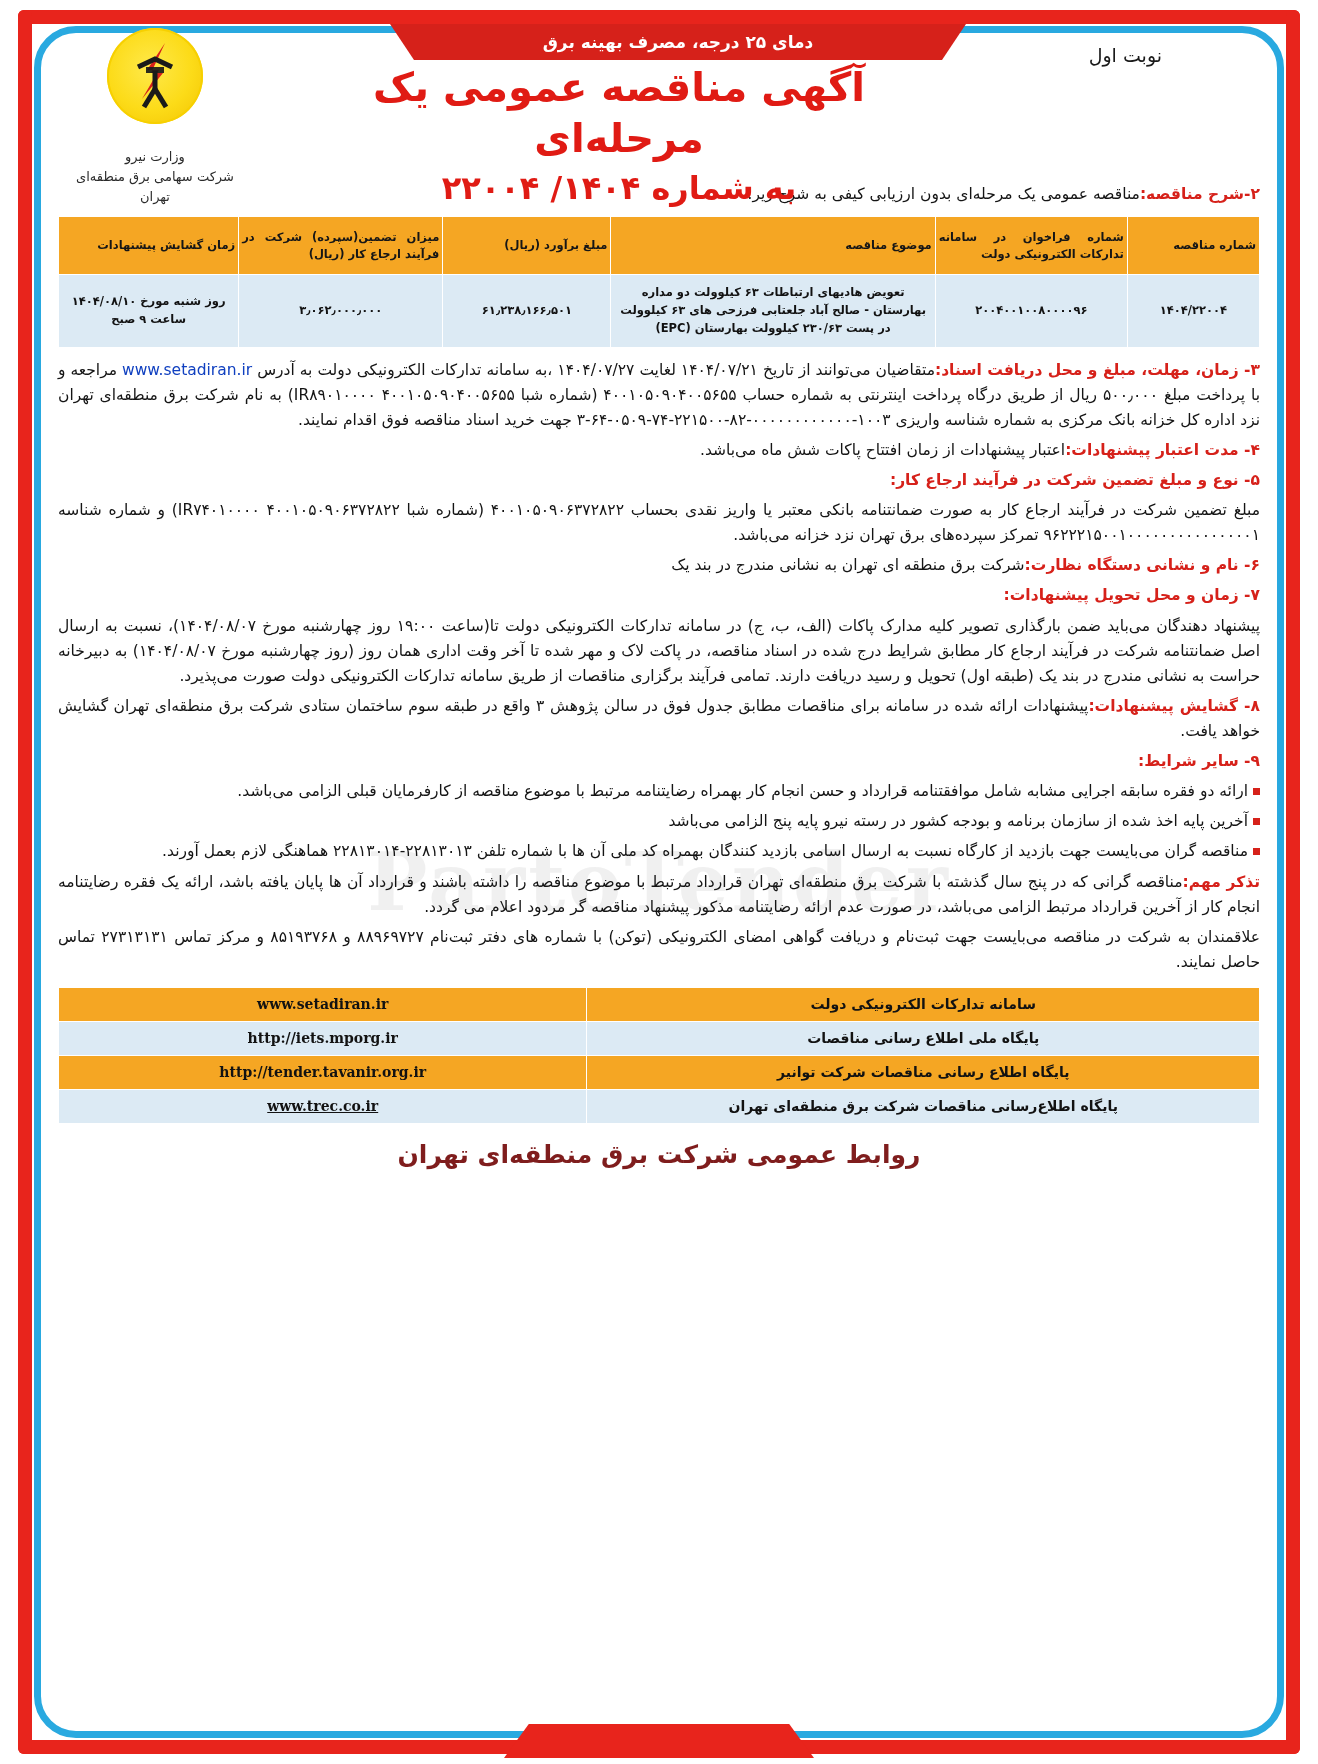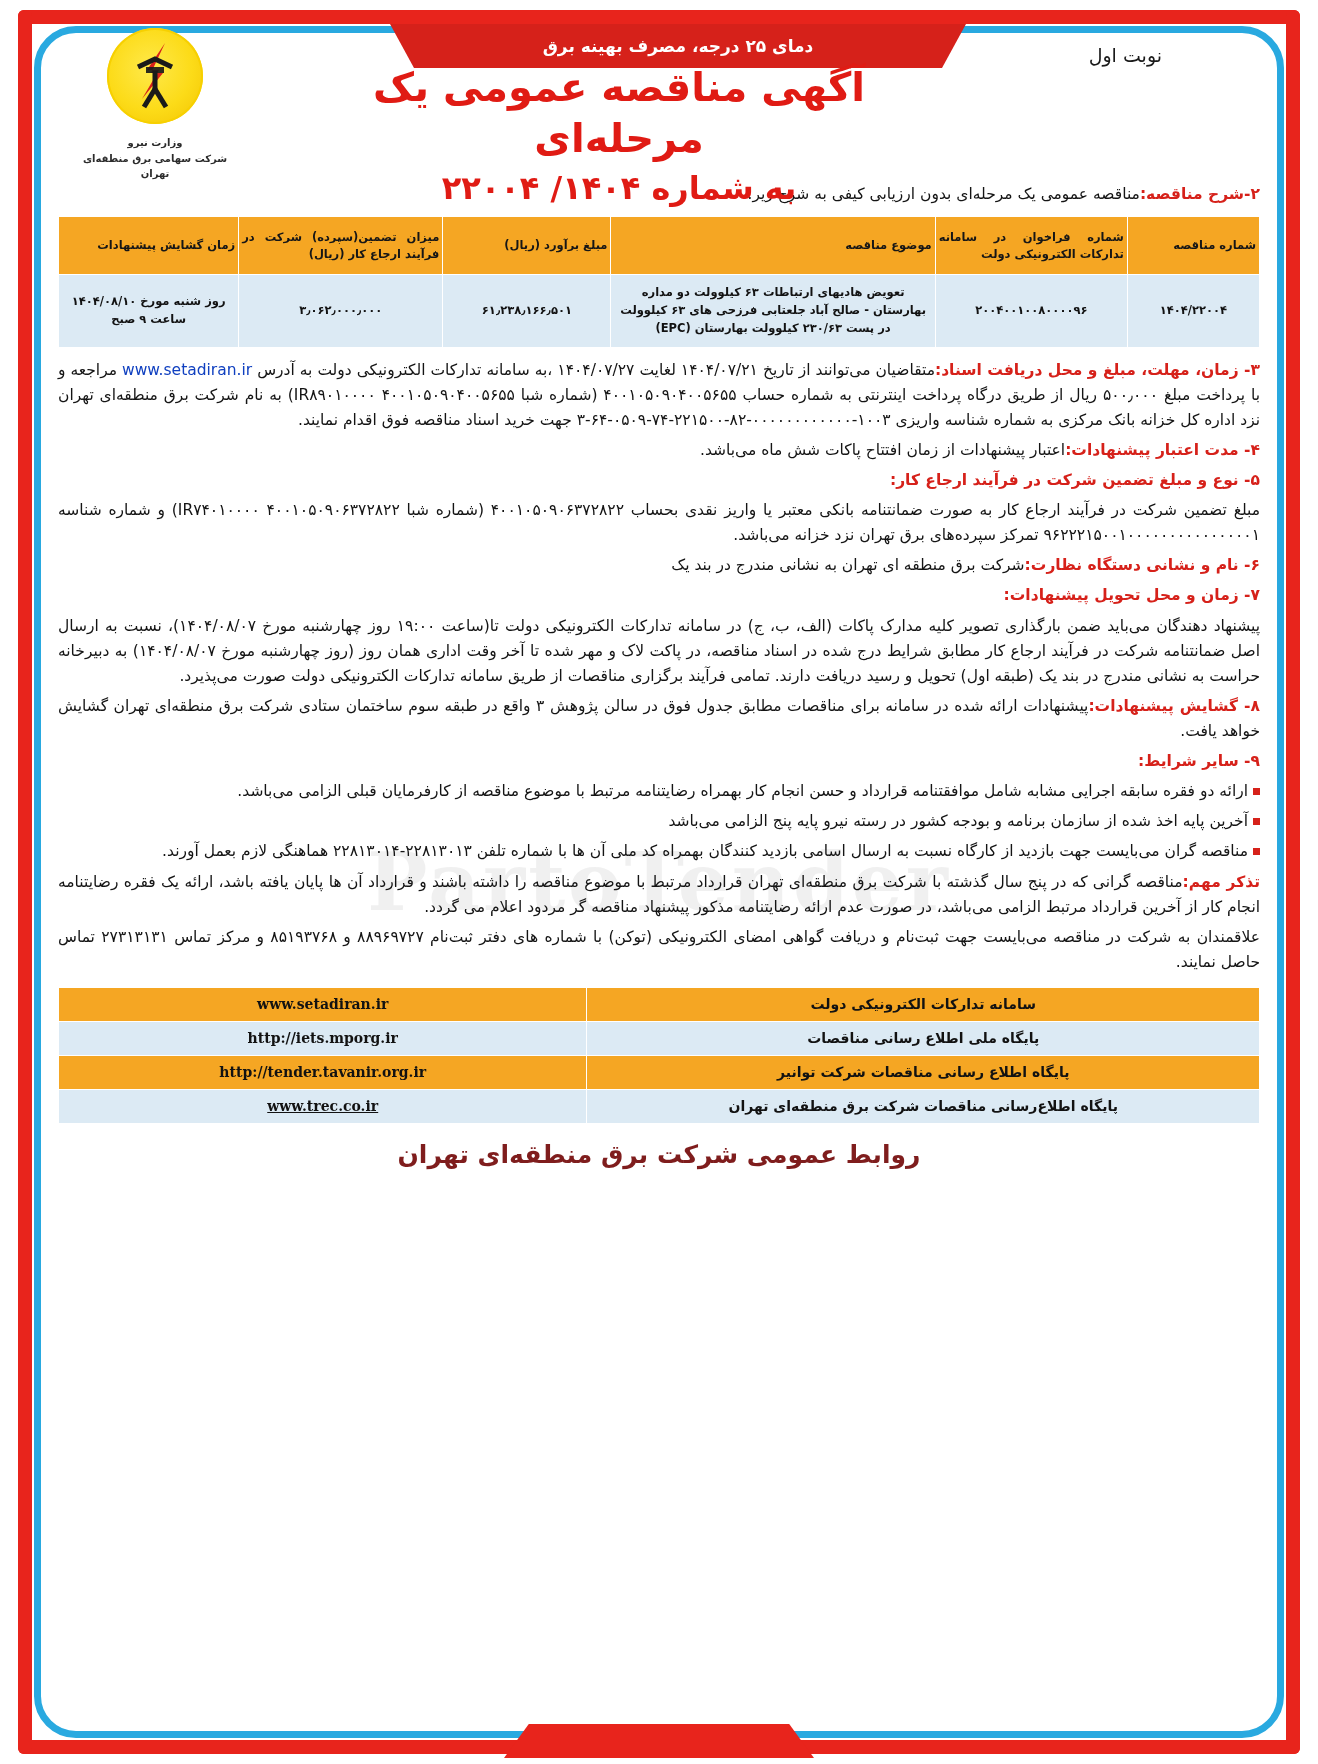--- a/index.html
+++ b/index.html
@@ -75,21 +75,21 @@
   
   .header-zone {
     position: relative;
     height: 168px;
   }
   .slogan-banner {
     position: absolute;
     top: 10px;
     left: 326px;
     width: 600px;
-    height: 44px;
+    height: 36px;
     background: #d6211a;
     color: #ffffff;
     font-size: 17px;
     font-weight: bold;
     display: flex;
     align-items: center;
     justify-content: center;
     clip-path: polygon(2% 0, 98% 0, 94% 100%, 6% 100%);
     letter-spacing: 0px;
   }
@@ -139,25 +139,25 @@
     background: radial-gradient(circle at 45% 42%, #ffe94a 0%, #fcdb18 55%, #f2c200 100%);
     position: relative;
     box-shadow: 0 0 0 2px #f7d000 inset;
   }
   .logo-bolt {
     position: absolute;
     left: 50%; top: 50%;
     transform: translate(-50%,-50%);
   }
   .logo-caption {
-    margin-top: 11px;
-    font-size: 10px;
+    margin-top: 23px;
+    font-size: 13px;
     color: #2b2b2b;
     line-height: 1.55;
-    font-weight: bold;
+    font-weight: normal;
   }
 
   
   .body-zone {
     padding: 0 6px;
     text-align: justify;
   }
   p.para {
     margin: 0 0 5px 0;
     font-size: 15.5px;

